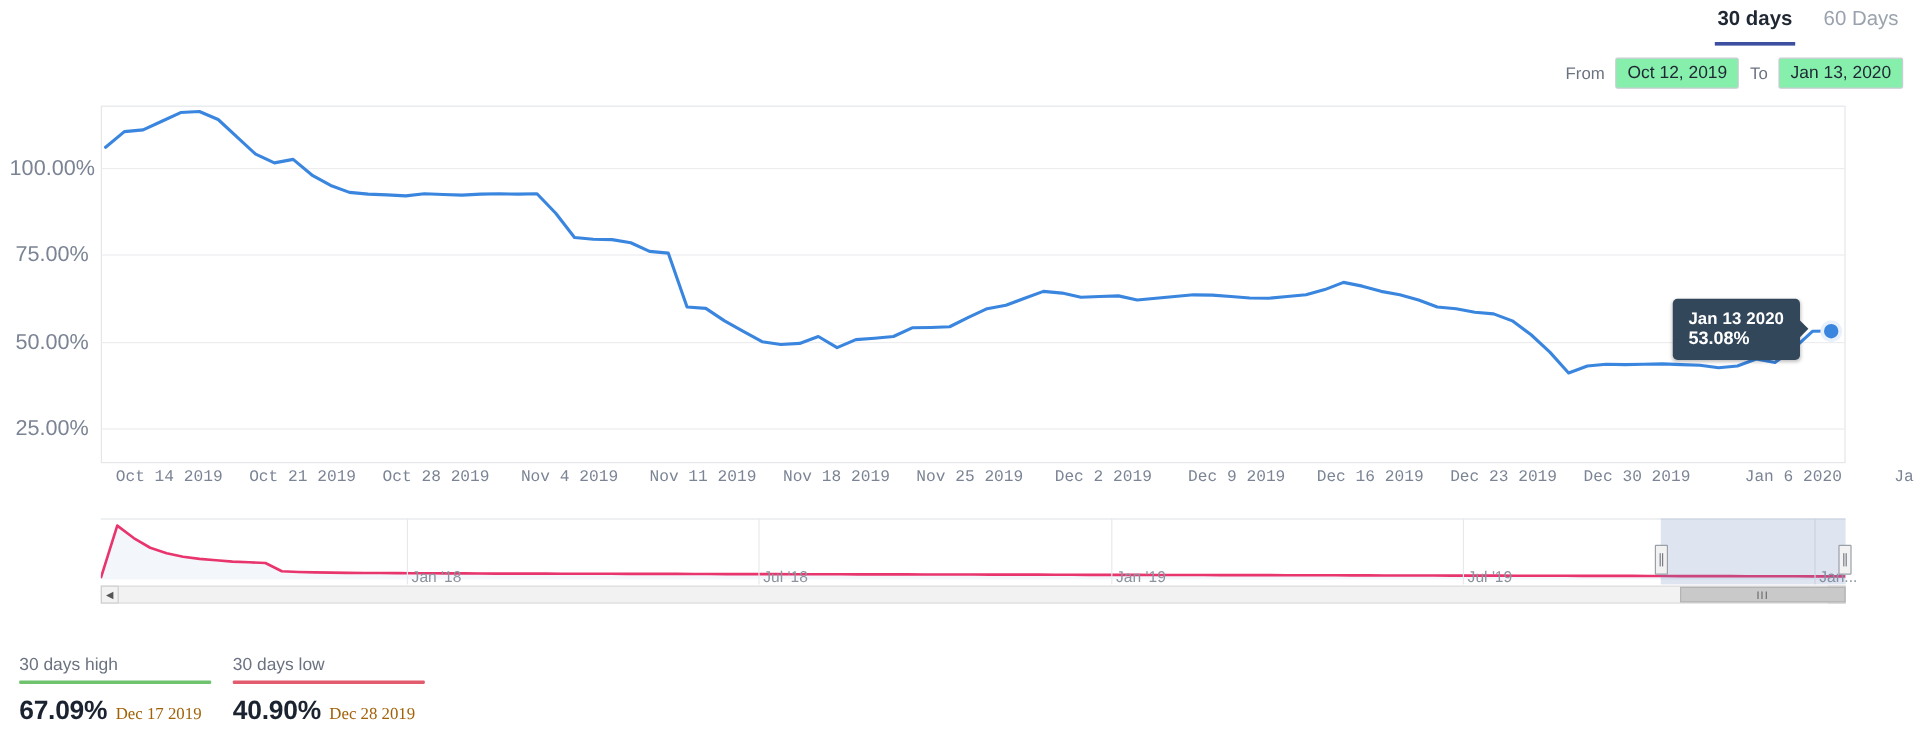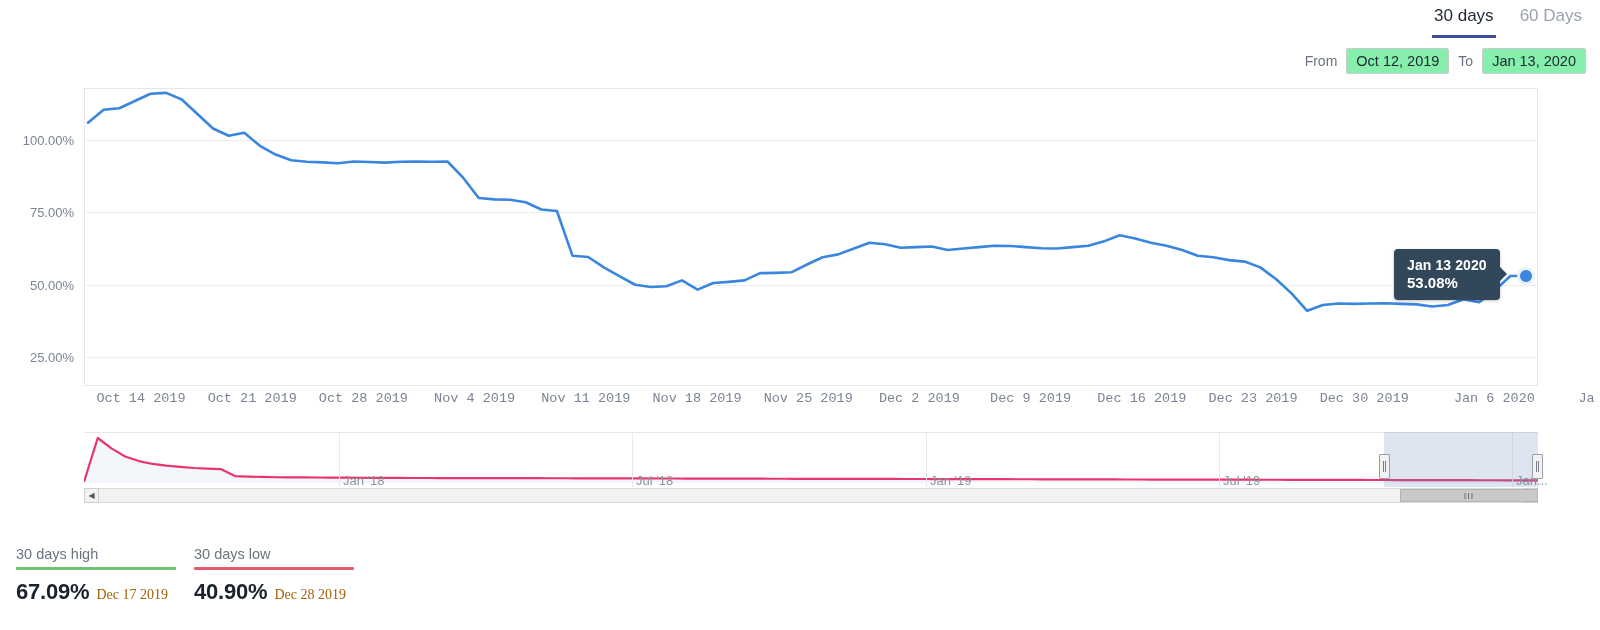--- a/index.html
+++ b/index.html
@@ -18,21 +18,21 @@
     position:absolute;top:0;right:16px;
     display:flex;align-items:flex-start;gap:22px;
   }
   .range-tab{
     font-size:17px;color:#9aa2ae;
     padding:6px 2px 9px 2px;
     cursor:pointer;white-space:nowrap;
     border-bottom:3px solid transparent;
   }
   .range-tab.active{
-    color:#1f2733;font-weight:400;
+    color:#1f2733;font-weight:700;
     border-bottom:3px solid #3c4fa0;
   }
 
   
   .zoom-row{
     position:absolute;top:48px;left:84px;right:14px;height:28px;
   }
   .zoom-left{display:flex;align-items:center;gap:8px;float:left;}
   .zoom-label{font-size:14.5px;color:#6b7280;margin-right:2px;}
   .zoom-btn{
@@ -55,21 +55,21 @@
   .chart-wrap{
     position:absolute;left:0;top:88px;width:1600px;height:300px;
   }
   .plot-frame{
     position:absolute;left:84px;top:0;width:1454px;height:298px;
     border:1px solid #e4e6ea;border-top:1px solid #e4e6ea;
     box-sizing:border-box;background:#fff;
   }
   .ylabel{
     position:absolute;right:1548px;
-    font-size:13px;color:#7b8494;
+    font-size:18px;color:#7b8494;
     white-space:nowrap;transform:translateY(-50%);
   }
   .y-axis-labels{position:absolute;left:0;top:0;width:1600px;height:298px;}
   .y-axis-labels .ylabel{left:8px;right:auto;width:66px;text-align:right;}
 
   .xlabels{
     position:absolute;left:0;top:300px;width:1600px;height:24px;font-family:Liberation Mono, monospace;
   }
   .xlabel{
     position:absolute;top:3px;

